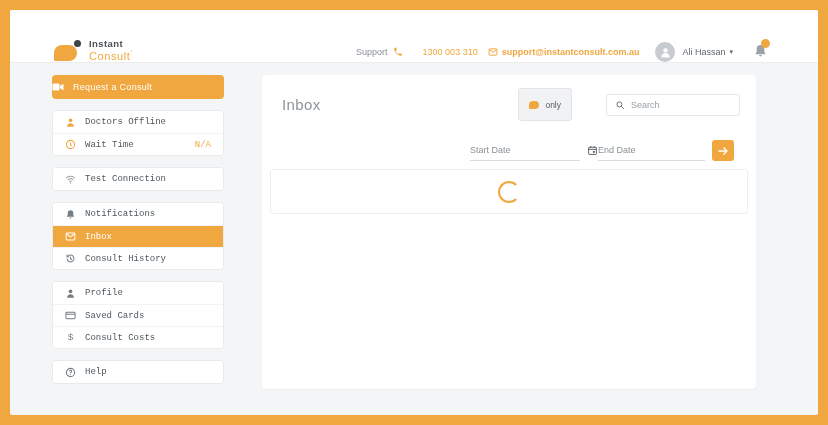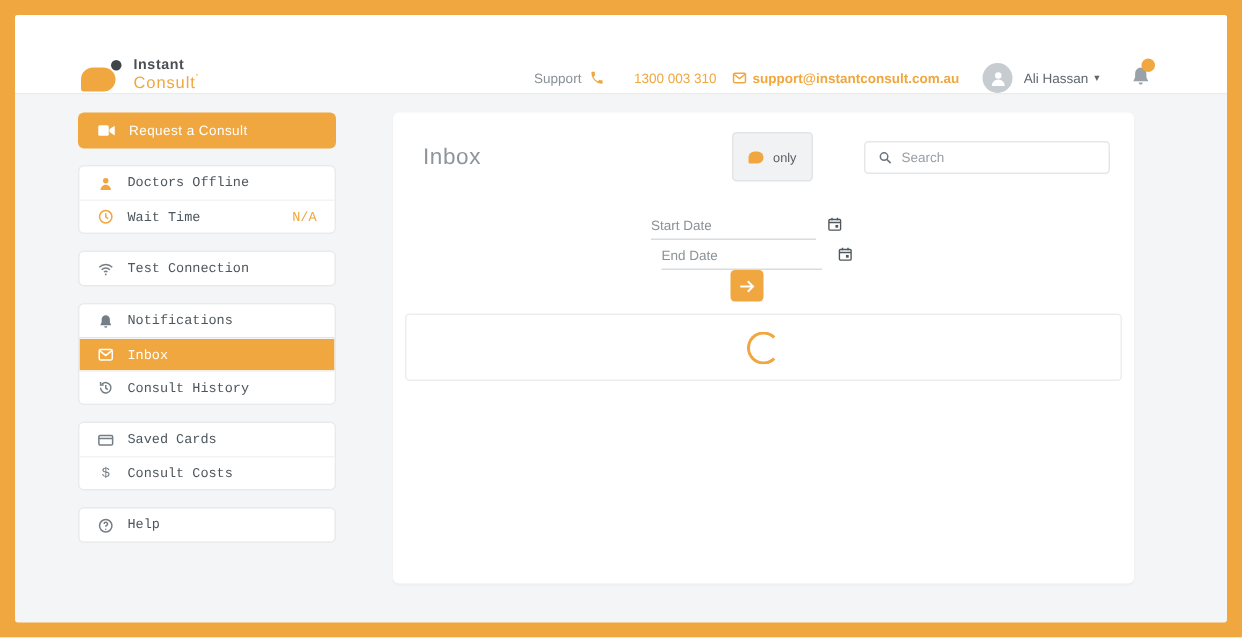--- a/index.html
+++ b/index.html
@@ -35,21 +35,21 @@
   .bell-badge { position:absolute; top:-4px; right:-2px; width:9px; height:9px;
                 background:#F0A73F; border-radius:50%; }
 
   
   .content { position:absolute; top:53px; left:0; right:0; bottom:0; }
 
   
   .sidebar { position:absolute; left:42px; top:12px; width:172px; }
   .request-btn { width:100%; height:24px; background:#F0A73F; border:none; border-radius:4px;
                  color:#fff; font-family:inherit; font-size:9px; display:flex; align-items:center;
-                 gap:9px; padding-left:13px; cursor:pointer; letter-spacing:.3px; }
+                 gap:9px; cursor:pointer; letter-spacing:.3px; }
   .request-btn svg { width:12px; height:10px; }
   .side-card { margin-top:11px; background:#fff; border:1px solid #e8eaeb; border-radius:4px; overflow:hidden; }
   .side-row { height:22px; display:flex; align-items:center; gap:9px; padding:0 12px;
               font-size:9px; color:#4e575d; cursor:pointer; background:#fff;font-family:Liberation Mono, monospace; }
   .side-row + .side-row { border-top:1px solid #f2f3f4; }
   .side-row .icn { width:11px; height:11px; color:#757e85; display:flex; align-items:center; justify-content:center; flex:0 0 auto; }
   .side-row .icn svg { width:11px; height:11px; }
   .side-row .char-icn { font-size:9.5px; line-height:1; }
   .side-row.active { background:#F0A73F; color:#fff; }
   .side-row.active .icn { color:#fff; }
@@ -58,27 +58,27 @@
 
   
   .main-card { position:absolute; left:252px; top:12px; width:494px; height:314px;
                background:#fff; border-radius:4px; box-shadow:0 1px 2px rgba(0,0,0,.04); }
   .main-head { display:flex; align-items:center; padding:13px 16px 0 20px; }
   .main-title { font-size:15px; color:#8d959b; letter-spacing:.4px; flex:1; }
   .only-btn { display:flex; align-items:center; gap:6px; background:#f1f2f4; border:1px solid #e2e4e6;
               border-radius:3px; height:33px; padding:0 10px; font-size:8.5px; color:#565d63;
               font-family:inherit; cursor:pointer; margin-right:34px; }
   .only-logo { width:10px; height:8px; background:#F0A73F; border-radius:4px 4px 4px 1px; }
-  .search-box { width:164px; height:22px; border:1px solid #e5e7e9; border-radius:3px;
+  .search-box { width:134px; height:22px; border:1px solid #e5e7e9; border-radius:3px;
                 display:flex; align-items:center; gap:6px; padding:0 8px; }
   .search-box svg { width:10px; height:10px; color:#6a737b; flex:0 0 auto; }
   .search-input { border:none; outline:none; width:100%; font-size:9px; color:#555; background:transparent; font-family:inherit; }
   .search-input::placeholder { color:#99a0a6; }
 
-  .filter-row { display:flex; align-items:center; justify-content:flex-end; margin-top:19px; padding-right:22px;flex-direction:column; }
+  .filter-row { display:flex; align-items:center; justify-content:flex-end; margin-top:19px; padding-right:22px; }
   .date-field { display:flex; align-items:center; height:20px; border-bottom:1px solid #d9dbdd; }
   .date-field.start { width:110px; margin-right:18px; }
   .date-field.end { width:107px; margin-right:7px; }
   .date-input { border:none; outline:none; flex:1; font-size:9px; color:#555; background:transparent; font-family:inherit; }
   .date-input::placeholder { color:#8a9197; }
   .date-field svg { width:11px; height:11px; color:#4f565c; flex:0 0 auto; cursor:pointer; }
   .go-btn { width:22px; height:21px; background:#F0A73F; border:none; border-radius:3px;
             display:flex; align-items:center; justify-content:center; cursor:pointer; }
   .go-btn svg { width:12px; height:12px; color:#fff; }
 
@@ -212,20 +212,29 @@
                   <path d="M4.5 12a7.5 7.5 0 1 0 2.2-5.3"></path>
                   <path d="M4.5 3.5V8h4.5"></path>
                   <path d="M12 8v4.5l3 2.2"></path>
                 </svg>
               </span>
             <span>Consult History</span>
           </div>
         </div>
 
         <div class="side-card">
+          <div class="side-row">
+            <span class="icn">
+                <svg viewBox="0 0 24 24" fill="currentColor">
+                  <circle cx="12" cy="7.5" r="4"></circle>
+                  <path d="M4.5 21c0-4.1 3.4-7.5 7.5-7.5s7.5 3.4 7.5 7.5z"></path>
+                </svg>
+              </span>
+            <span>Profile</span>
+          </div>
           <div class="side-row">
             <span class="icn">
                 <svg viewBox="0 0 24 24" fill="none" stroke="currentColor" stroke-width="2.2">
                   <rect x="2" y="5" width="20" height="14" rx="2"></rect>
                   <path d="M2 9.5h20"></path>
                 </svg>
               </span>
             <span>Saved Cards</span>
           </div>
           <div class="side-row">

